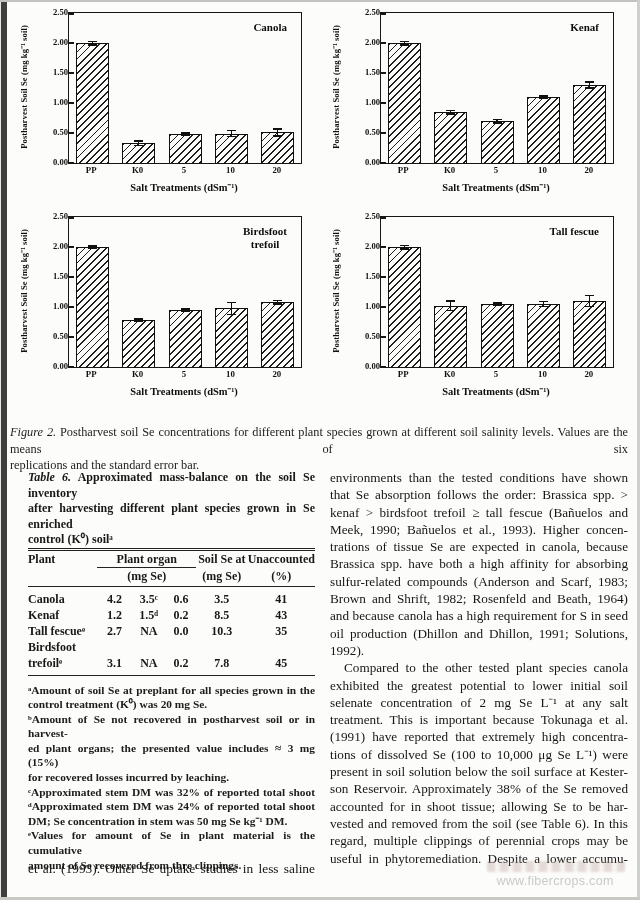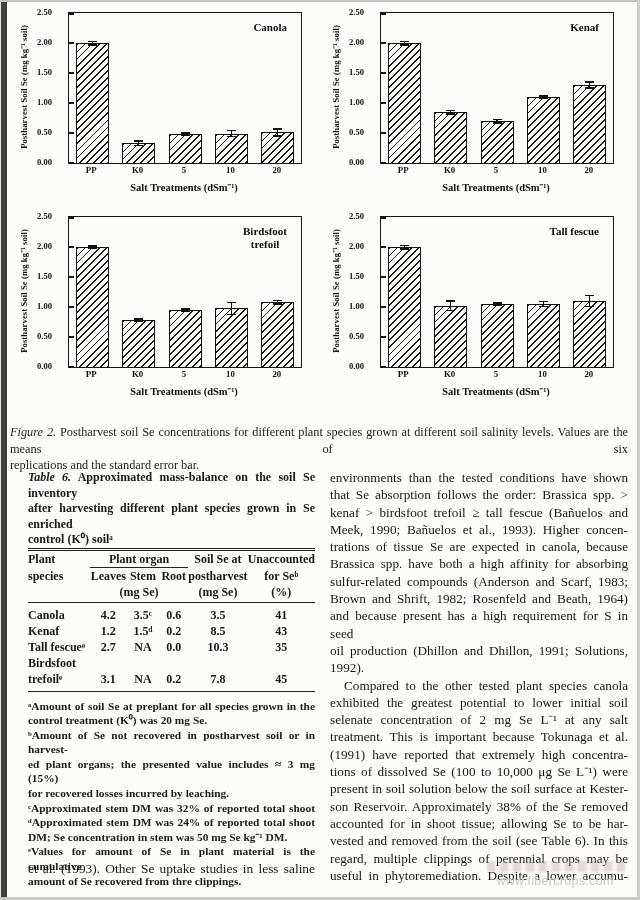--- a/index.html
+++ b/index.html
@@ -21,21 +21,21 @@
   .chart-cell{position:relative;}
   .ylabel{
     position:absolute;left:-56px;top:78px;width:150px;height:14px;
     transform:rotate(-90deg);
     font-weight:bold;font-size:8.6px;text-align:center;letter-spacing:.1px;
     color:#111;white-space:nowrap;
   }
   .plotbox{position:absolute;left:62px;top:10px;width:232px;height:150px;
     border:1.5px solid #161616;background:#fcfcfa;}
   .ytick{position:absolute;left:0;width:5px;height:1.5px;background:#161616;}
-  .yticklab{position:absolute;left:12px;width:34px;text-align:right;
+  .yticklab{position:absolute;left:28px;width:34px;text-align:right;
     font-weight:bold;font-size:8.6px;color:#111;}
   .bar{position:absolute;bottom:0;width:33px;border:1.3px solid #101010;border-bottom:none;
     background-color:#fcfcfa;
     background-image:repeating-linear-gradient(135deg,#1d1d1d 0px,#1d1d1d 1.3px,transparent 1.3px,transparent 5px);
     box-sizing:border-box;}
   .errstem{position:absolute;width:1.4px;background:#101010;}
   .errcap{position:absolute;width:9px;height:1.4px;background:#101010;}
   .ptitle{position:absolute;top:8px;right:14px;font-weight:bold;font-size:11px;
     text-align:center;white-space:pre-line;line-height:13px;color:#0e0e0e;}
   .xticks{position:absolute;left:62px;top:163px;width:232px;height:12px;}
@@ -293,28 +293,20 @@
         <col style="width:33px">
         <col style="width:58px">
         <col style="width:46px">
     </colgroup>
     <thead>
       <tr>
         <td>Plant</td>
         <td colspan="3" class="organ-group">Plant organ</td>
         <td class="c">Soil Se at</td>
         <td class="c">Unaccounted</td>
-      </tr>
-      <tr>
-        <td>species</td>
-        <td class="c">Leaves</td>
-        <td class="c">Stem</td>
-        <td class="c">Root</td>
-        <td class="c">postharvest</td>
-        <td class="c">for Seᵇ</td>
       </tr>
       <tr class="hdr-bottom">
         <td></td>
         <td colspan="3" class="c">(mg Se)</td>
         <td class="c">(mg Se)</td>
         <td class="c">(%)</td>
       </tr>
     </thead>
     <tbody id="t6-body">
         <tr>
@@ -371,21 +363,21 @@
 <div class="right-col">
   <div id="rc-p1">
       <div class="jl">environments than the tested conditions have shown</div>
       <div class="jl">that Se absorption follows the order: Brassica spp. &gt;</div>
       <div class="jl">kenaf &gt; birdsfoot trefoil ≥ tall fescue (Bañuelos and</div>
       <div class="jl">Meek, 1990; Bañuelos et al., 1993). Higher concen-</div>
       <div class="jl">trations of tissue Se are expected in canola, because</div>
       <div class="jl">Brassica spp. have both a high affinity for absorbing</div>
       <div class="jl">sulfur-related compounds (Anderson and Scarf, 1983;</div>
       <div class="jl">Brown and Shrift, 1982; Rosenfeld and Beath, 1964)</div>
-      <div class="jl">and because present has a high requirement for S in seed</div>
+      <div class="jl">and because canola has a high requirement for S in seed</div>
       <div class="jl">oil production (Dhillon and Dhillon, 1991; Solutions,</div>
       <div class="jl last">1992).</div>
     </div>
   <div id="rc-p2">
       <div class="jl indent">Compared to the other tested plant species canola</div>
       <div class="jl">exhibited the greatest potential to lower initial soil</div>
       <div class="jl">selenate concentration of 2 mg Se L⁻¹ at any salt</div>
       <div class="jl">treatment. This is important because Tokunaga et al.</div>
       <div class="jl">(1991) have reported that extremely high concentra-</div>
       <div class="jl">tions of dissolved Se (100 to 10,000 μg Se L⁻¹) were</div>

